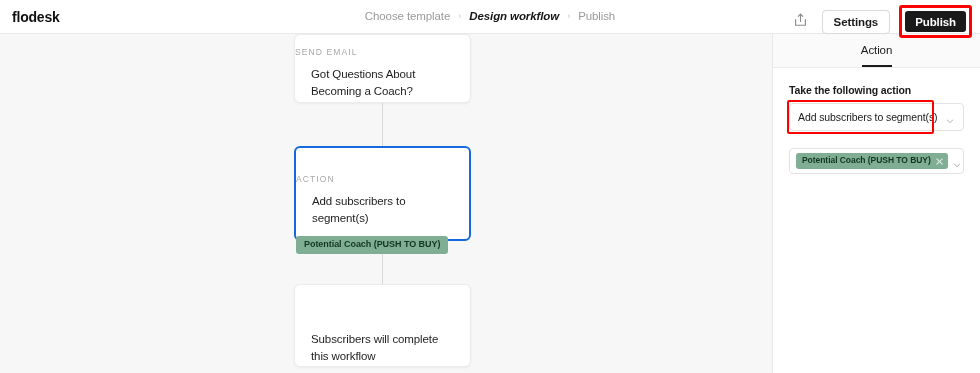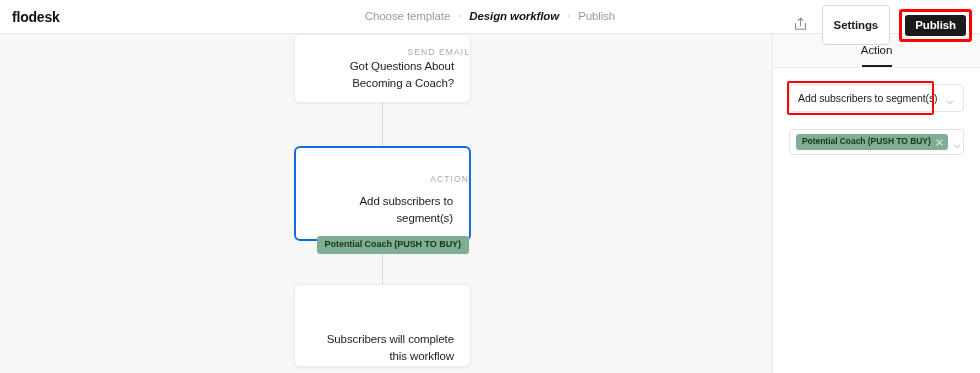--- a/index.html
+++ b/index.html
@@ -82,21 +82,21 @@
     width: 24px; height: 24px;
     display: flex;
     align-items: center;
     justify-content: center;
     background: transparent;
     border: none;
     cursor: pointer;
   }
 
   .btn-settings {
-    height: 40px;
+    height: 24px;
     padding: 0 11px;
     background: #ffffff;
     border: 1px solid #d9d9d9;
     border-radius: 4px;
     font-size: 11.5px;
     font-weight: 700;
     color: #1a1a1a;
     letter-spacing: -0.1px;
     cursor: pointer;
     font-family: "Liberation Sans", sans-serif;
@@ -147,21 +147,21 @@
   .connector.c2 { top: 207px; height: 43px; }
 
   .node {
     position: absolute;
     left: 294px;
     width: 177px;
     background: #ffffff;
     border-radius: 6px;
     border: 1px solid #ececec;
     box-shadow: 0 1px 3px rgba(0,0,0,0.055);
-    text-align: right;
+    text-align: left;
   }
 
   .node-kicker {
     font-size: 8.5px;
     letter-spacing: 1.1px;
     color: #a8a8a8;
     text-transform: uppercase;
     font-weight: 400;
   }
 
@@ -172,21 +172,21 @@
     letter-spacing: -0.1px;
     padding: 0 16px;
   }
 
   
   .node-email {
     top: 0px;
     height: 69px;
     padding-top: 12px;
   }
-  .node-email .node-title { margin-top: 1px; }
+  .node-email .node-title { margin-top: 9px; }
 
   
   .node-action {
     top: 112px;
     height: 95px;
     border: 2px solid #1568dd;
     padding-top: 26px;
     box-shadow: none;
   }
   .node-action .node-title { margin-top: 9px; }
@@ -412,20 +412,21 @@
   </div>
 
   <div class="sidebar">
 
     <div class="sidebar-tabs">
       <div class="tab active">Action</div>
     </div>
 
     <div class="sidebar-body">
 
+      <div class="field-label">Take the following action</div>
 
       <div class="select-wrap">
         <div class="select-box">
           <span class="select-text">Add subscribers to segment(s)</span>
           <span class="chev">
             <svg width="10" height="10" viewBox="0 0 10 10" fill="none" stroke="#b5b5b5" stroke-width="1" stroke-linecap="round" stroke-linejoin="round">
               <path d="M2.2 4 L5 6.6 L7.8 4"></path>
             </svg>
           </span>
         </div>

